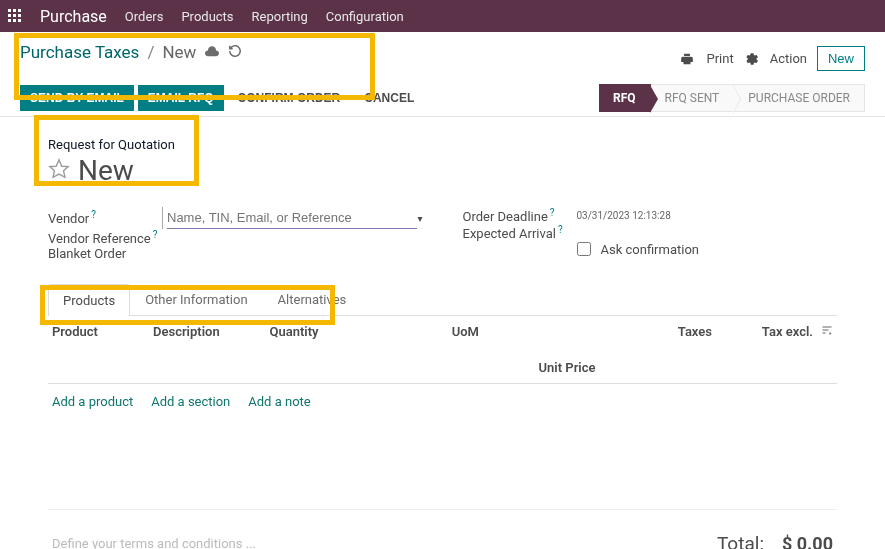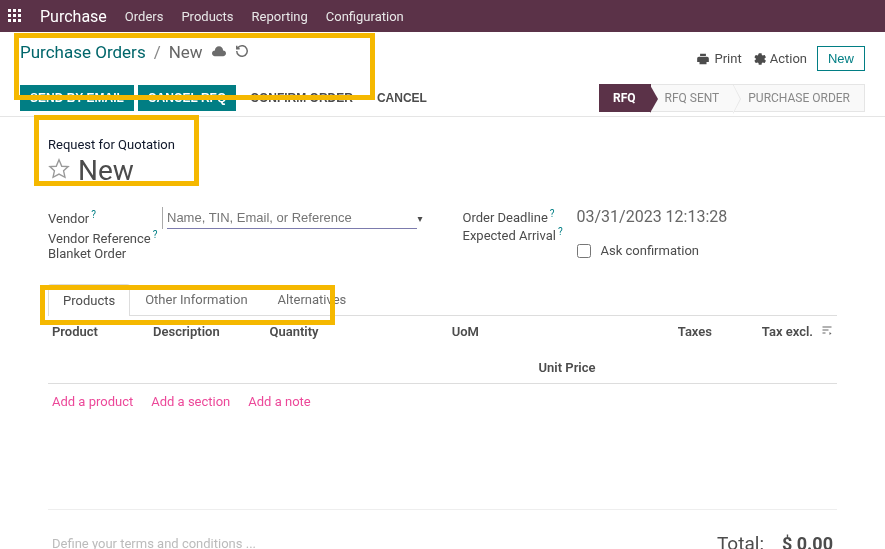--- a/index.html
+++ b/index.html
@@ -13,21 +13,21 @@
     
     
     .header-row { display: flex; justify-content: space-between; align-items: flex-start; padding: 10px 20px 0 20px; }
     .breadcrumb { font-size: 17px; display: flex; align-items: center; gap: 8px; }
     .breadcrumb .link { color: #01666b; cursor: pointer; }
     .breadcrumb .sep { color: #888; }
     .breadcrumb .current { color: #666; }
     .breadcrumb .icon-small { color: #6c6c6c; font-size: 14px; cursor: pointer; }
     
     .header-actions { display: flex; align-items: center; gap: 10px; padding-top: 4px; }
-    .header-actions .link-btn { display: inline-flex; align-items: center; gap: 4px; color: #4c4c4c; cursor: pointer; font-size: 13px; }
+    .header-actions .link-btn { display: inline-flex; align-items: center; gap: 12px; color: #4c4c4c; cursor: pointer; font-size: 13px; }
     .btn-new { border: 1px solid #017e84; color: #017e84; padding: 4px 10px; background: #fff; cursor: pointer; font-size: 13px; }
     
     
     .action-row { display: flex; justify-content: space-between; align-items: center; border-bottom: 1px solid #e5e5e5; padding: 0 20px 0 20px; margin-top: 8px; height: 38px; }
     .action-btns { display: flex; gap: 4px; align-items: center; }
     .btn-primary { background: #017e84; color: #fff; border: none; padding: 6px 10px; font-size: 12px; font-weight: 600; cursor: pointer; }
     .btn-secondary { background: transparent; color: #4c4c4c; border: none; padding: 6px 10px; font-size: 12px; font-weight: 600; cursor: pointer; }
     
     .status-bar { display: flex; align-items: center; }
     .status-stage { padding: 6px 14px; font-size: 12px; color: #888; position: relative; background: #f9f9f9; border: 1px solid #e5e5e5; border-left: none; }
@@ -50,42 +50,42 @@
     .star-icon svg { width: 22px; height: 22px; }
     
     .fields { display: flex; margin-top: 20px; gap: 40px; }
     .fields .col { flex: 1; display: flex; flex-direction: column; }
     .field-row { display: flex; align-items: center; }
     .field-label { width: 114px; color: #4c4c4c; font-size: 13px; }
     .help-q { color: #017e84; font-size: 10px; vertical-align: super; cursor: help; margin-left: 2px; }
     .vendor-input { flex: 1; border: none; border-bottom: 1px solid #7c7bad; padding: 3px 0; color: #999; font-size: 13px; background: transparent; }
     .vendor-wrap { flex: 1; position: relative; display: flex; align-items: center; border-left: 1px solid #aaa; padding-left: 4px; }
     .vendor-wrap .caret { color: #4c4c4c; cursor: pointer; font-size: 10px; }
-    .field-value { color: #666; font-size: 16px; }
+    .field-value { color: #666; font-size: 10px; }
     .checkbox-row { display: flex; align-items: center; gap: 10px; }
     .checkbox-row input { width: 14px; height: 14px; }
     
     
     .tabs { display: flex; border-bottom: 1px solid #ddd; margin-top: 22px; }
     .tab { padding: 8px 14px; border: 1px solid transparent; border-bottom: none; color: #6c6c6c; cursor: pointer; font-size: 13px; background: #fff; }
     .tab.active { border-color: #ddd; color: #4c4c4c; border-radius: 3px 3px 0 0; position: relative; top: 1px; background: #fff; }
     
     
     .prod-table { width: 100%; margin-top: 0; }
     .prod-table .thead { display: flex; padding: 8px 0; border-bottom: 1px solid #ddd; font-weight: 600; color: #4c4c4c; font-size: 13px; }
     .prod-table .thead > div { padding: 0 4px; }
     .col-product { flex: 1.2; }
     .col-desc { flex: 1.4; }
     .col-qty { flex: 1.4; text-align: left; }
     .col-uom { flex: 1.2; text-align: right; }
     .col-price { flex: 1.4; text-align: right; margin-top: 36px; }
     .col-taxes { flex: 1.4; text-align: right; }
     .col-taxexcl { flex: 1.2; text-align: right; }
     .col-opt { width: 20px; text-align: center; }
-    .add-row { display: flex; gap: 18px; padding: 10px 4px; color: #ec4899; font-size: 13px; }
+    .add-row { display: flex; gap: 18px; padding: 10px 4px; color: #0f766e; font-size: 13px; }
     .add-row span { cursor: pointer; }
     
     
     .footer { display: flex; justify-content: space-between; align-items: center; padding: 22px 4px; border-top: 1px solid #eee; margin-top: 90px; }
     .terms { color: #bbb; font-size: 13px; }
     .total { display: flex; align-items: baseline; gap: 18px; }
     .total .lbl { font-size: 19px; color: #4c4c4c; }
     .total .val { font-size: 18px; font-weight: 700; color: #4c4c4c; }
     
     .page-wrap { position: relative; }
@@ -111,21 +111,21 @@
     </span>
     <span class="brand">Purchase</span>
     <span class="nav-item">Orders</span>
     <span class="nav-item">Products</span>
     <span class="nav-item">Reporting</span>
     <span class="nav-item">Configuration</span>
   </div>
 
   <div class="header-row">
     <div class="breadcrumb">
-      <span class="link">Purchase Orders</span>
+      <span class="link">Purchase Taxes</span>
       <span class="sep">/</span>
       <span class="current">New</span>
       <span class="icon-small">
         <svg width="16" height="14" viewBox="0 0 24 24" fill="#6c6c6c">
             <path d="M19 11c0-3.87-3.13-7-7-7S5 7.13 5 11c-2.76 0-5 2.24-5 5s2.24 5 5 5h14c2.76 0 5-2.24 5-5s-2.24-5-5-5z"></path>
           </svg>
       </span>
       <span class="icon-small">
         <svg width="14" height="14" viewBox="0 0 24 24" fill="none" stroke="#6c6c6c" stroke-width="2.5">
             <path d="M3 12a9 9 0 1 0 3-6.7L3 8"></path>
@@ -146,21 +146,21 @@
           </svg>
         <span>Action</span>
       </span>
       <button class="btn-new">New</button>
     </div>
   </div>
 
   <div class="action-row">
     <div class="action-btns">
       <button class="btn-primary">SEND BY EMAIL</button>
-      <button class="btn-primary">CANCEL RFQ</button>
+      <button class="btn-primary">EMAIL RFQ</button>
       <button class="btn-secondary">CONFIRM ORDER</button>
       <button class="btn-secondary">CANCEL</button>
     </div>
     <div class="status-bar">
       <div class="status-stage active">RFQ</div>
       <div class="status-stage">RFQ SENT</div>
       <div class="status-stage">PURCHASE ORDER</div>
     </div>
   </div>
 

